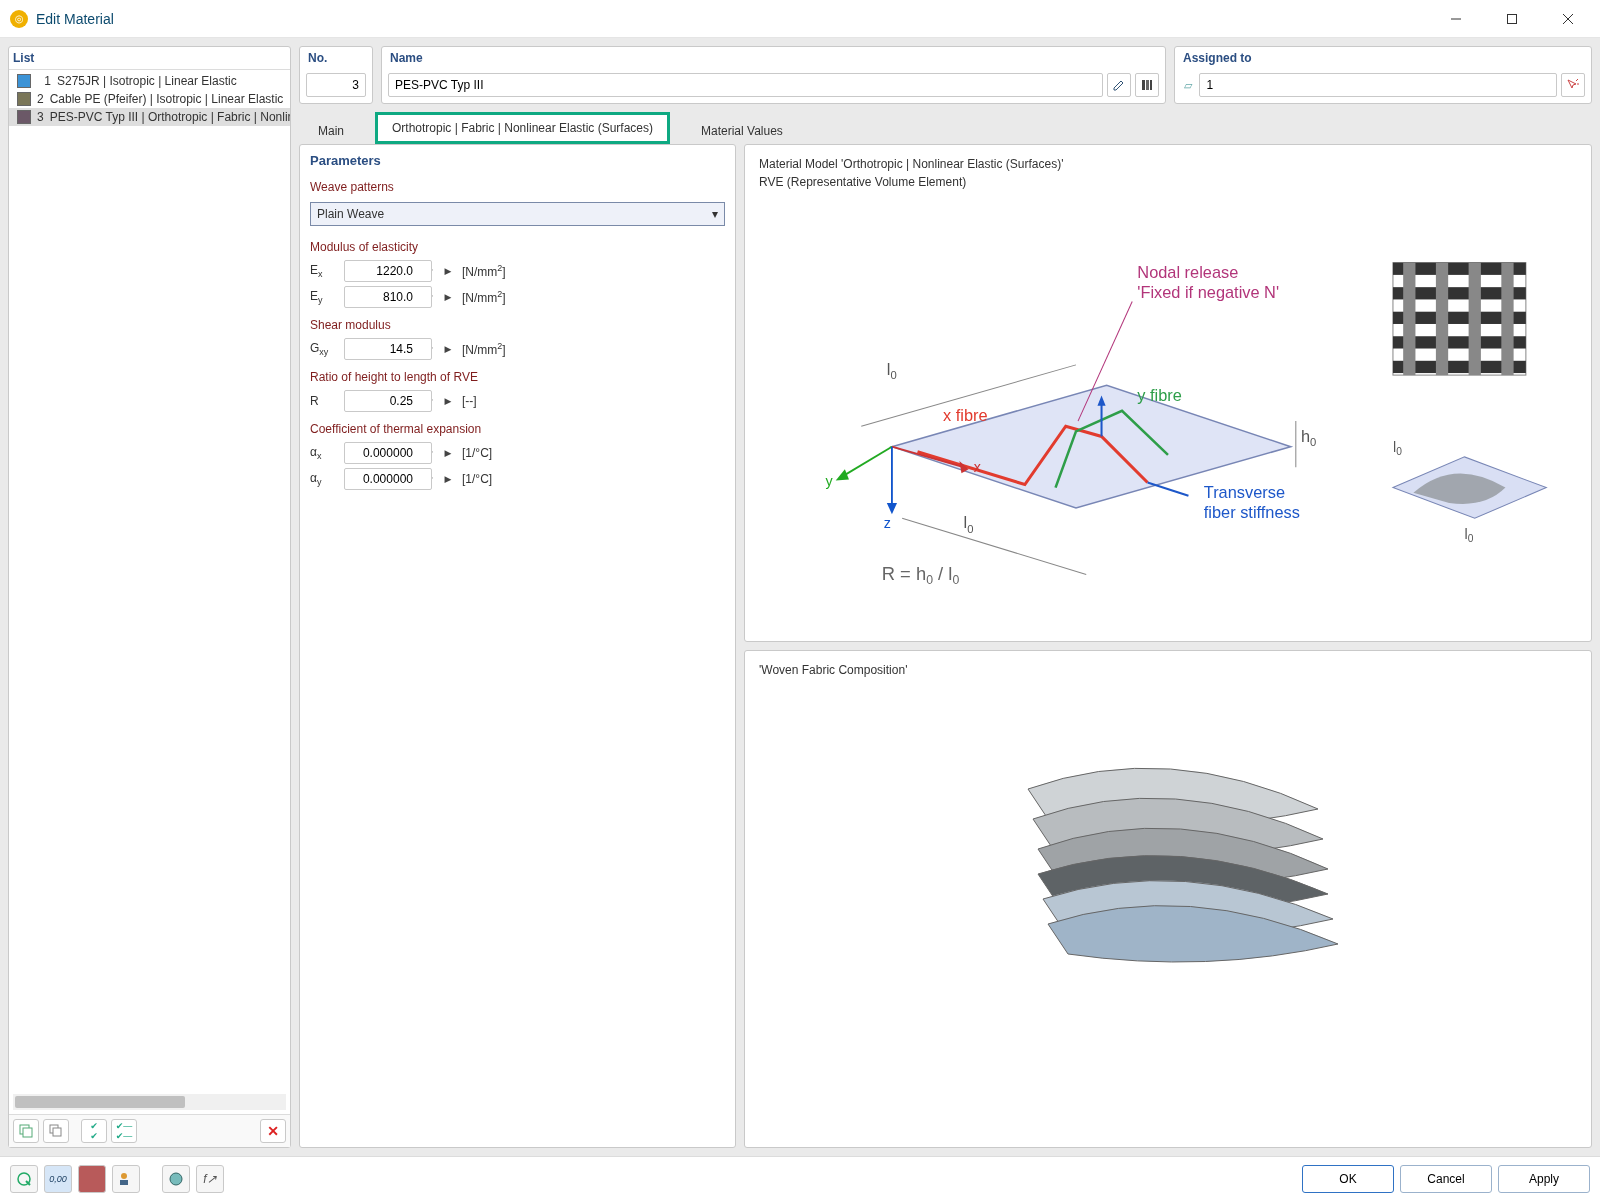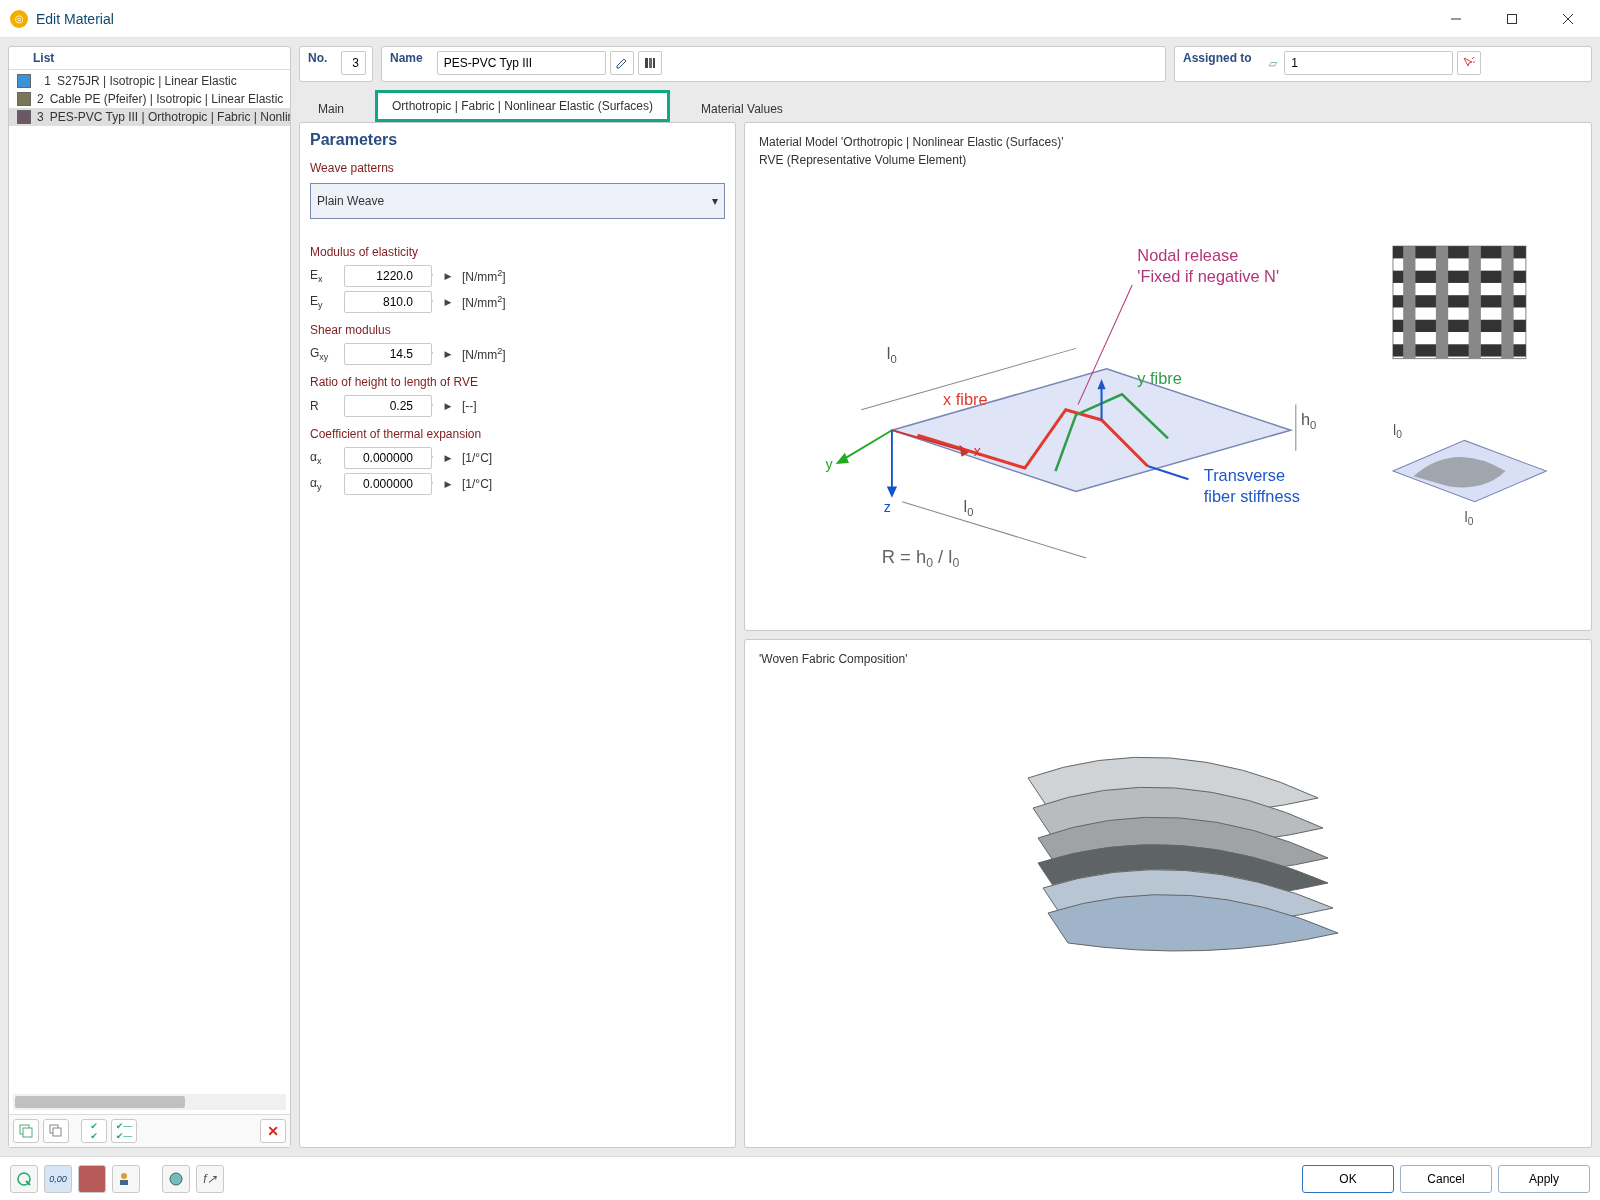--- a/index.html
+++ b/index.html
@@ -50,21 +50,21 @@
   
   .left-panel {
     width: 283px;
     display: flex;
     flex-direction: column;
     background: #fff;
     border: 1px solid #c9c9c9;
     border-radius: 3px;
   }
   .panel-header {
-    padding: 4px 24px;
+    padding: 4px 4px;
     font-size: 12px;
     color: #2b4e82;
     font-weight: 600;
   }
   .panel-header.list-header { border-bottom: 1px solid #dcdcdc; }
   .mat-list {
     flex:1 1 auto;
     overflow:hidden;
     padding-top: 2px;
   }
@@ -112,21 +112,21 @@
   .tb-spacer{flex:1;}
   
   .center-col {
     flex:1 1 auto;
     display:flex;flex-direction:column;gap:8px;
     min-width:0;
   }
   .top-row { display:flex; gap:8px; }
   .field-block {
     background:#fff;border:1px solid #c9c9c9;border-radius:3px;
-    display:flex;flex-direction:row;
+    display:flex;flex-direction:column;
   }
   .no-block{width:74px;}
   .name-block{flex:1;}
   .assigned-block{width:418px;}
   .field-label {
     color:#2b4e82;font-weight:600;font-size:12px;
     padding:4px 8px;
   }
   .field-input-row {
     display:flex;align-items:center;
@@ -175,30 +175,30 @@
   .content-row {
     flex:1;display:flex;gap:8px;min-height:0;
   }
   .params-panel {
     width:437px;
     background:#fff;border:1px solid #c9c9c9;border-radius:3px;
     display:flex;flex-direction:column;
     padding: 0 0 8px 0;
   }
   .sect-title {
-    color:#2b4e82; font-weight:600; font-size:16px;
+    color:#2b4e82; font-weight:600; font-size:13px;
     padding:8px 10px 4px 10px;
   }
   .sublabel {
     font-size:12px;color:#7f1d1d;
     padding:8px 10px 4px 10px;
   }
   .dropdown {
-    margin:4px 10px 18px 10px;
-    height:36px;
+    margin:4px 10px 6px 10px;
+    height:24px;
     border:1px solid #7a8aa8;
     background:#eef1f9;
     display:flex;align-items:center;justify-content:space-between;
     padding:0 6px;font-size:12px;
   }
   .param-row {
     display:flex;align-items:center;
     padding:2px 10px;
     gap:6px;
   }

